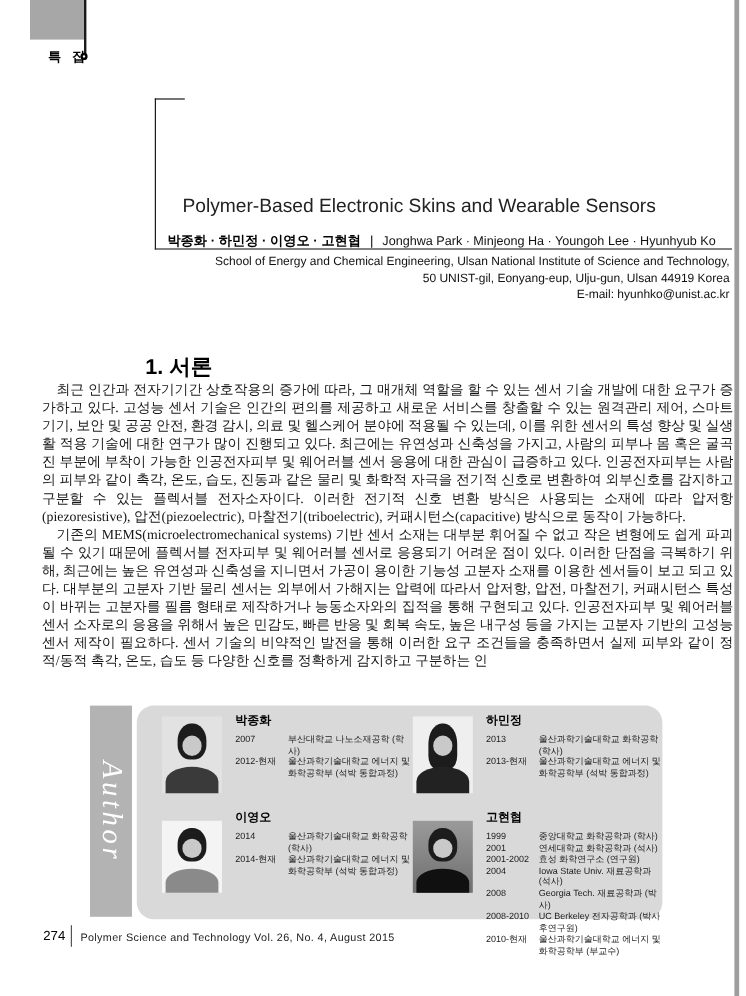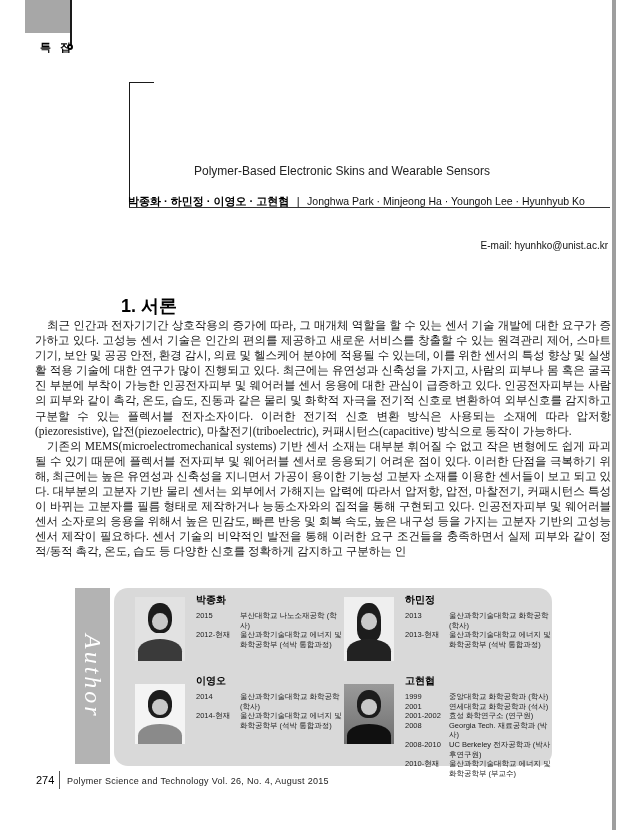--- a/index.html
+++ b/index.html
@@ -17,22 +17,22 @@
   .right-edge { position:absolute; left:612px; top:0; width:4px; height:830px; background:#9e9e9e; }
 
   
   .title-bracket-v { position:absolute; left:129px; top:82px; width:1px; height:126px; background:#1a1a1a; }
   .title-bracket-h { position:absolute; left:129px; top:82px; width:25px; height:1px; background:#1a1a1a; }
   .title-kr {
     position:absolute; left:152px; top:88px; width:452px;
     font-family:"Liberation Serif","DejaVu Serif",serif;
     font-size:25px; font-weight:600; line-height:37px; letter-spacing:-0.5px; color:#141414;
   }
-  .title-en { position:absolute; left:152px; top:164px; font-size:12px; color:#222;margin-left:42px; }
-  .authors-line { position:absolute; right:14px; top:191px; width:480px; text-align:left; white-space:nowrap; }
+  .title-en { position:absolute; left:152px; top:164px; font-size:16px; color:#222; }
+  .authors-line { position:absolute; right:14px; top:191px; width:480px; text-align:center; white-space:nowrap; }
   .authors-kr { font-size:11px; font-weight:bold; color:#000; }
   .authors-divider { font-size:11px; color:#000; padding:0 3px; }
   .authors-en { font-size:10.5px; color:#111; }
   .header-rule { position:absolute; left:129px; top:207px; width:481px; height:1px; background:#333; }
   .affiliation { position:absolute; right:14px; top:212px; width:500px; text-align:right; font-size:10px; line-height:13.5px; color:#111; }
   .email { position:absolute; right:14px; top:240px; font-size:10px; color:#111; }
 
   
   .section-heading { position:absolute; left:121px; top:294px; font-size:18px; font-weight:bold; color:#000; }
   .body-text {
@@ -94,20 +94,24 @@
   <div class="title-bracket-v"></div>
   <div class="title-bracket-h"></div>
   <div class="title-en">Polymer-Based Electronic Skins and Wearable Sensors</div>
 
   <div class="authors-line">
     <span class="authors-kr">박종화 · 하민정 · 이영오 · 고현협</span>
     <span class="authors-divider">|</span>
     <span class="authors-en">Jonghwa Park · Minjeong Ha · Youngoh Lee · Hyunhyub Ko</span>
   </div>
   <div class="header-rule"></div>
+  <div class="affiliation">
+    <div>School of Energy and Chemical Engineering, Ulsan National Institute of Science and Technology,</div>
+    <div>50 UNIST-gil, Eonyang-eup, Ulju-gun, Ulsan 44919 Korea</div>
+  </div>
   <div class="email">E-mail: hyunhko@unist.ac.kr</div>
 
   <div class="section-heading">1. 서론</div>
   <div class="body-text">
     <p>최근 인간과 전자기기간 상호작용의 증가에 따라, 그 매개체 역할을 할 수 있는 센서 기술 개발에 대한 요구가 증가하고 있다. 고성능 센서 기술은 인간의 편의를 제공하고 새로운 서비스를 창출할 수 있는 원격관리 제어, 스마트 기기, 보안 및 공공 안전, 환경 감시, 의료 및 헬스케어 분야에 적용될 수 있는데, 이를 위한 센서의 특성 향상 및 실생활 적용 기술에 대한 연구가 많이 진행되고 있다. 최근에는 유연성과 신축성을 가지고, 사람의 피부나 몸 혹은 굴곡진 부분에 부착이 가능한 인공전자피부 및 웨어러블 센서 응용에 대한 관심이 급증하고 있다. 인공전자피부는 사람의 피부와 같이 촉각, 온도, 습도, 진동과 같은 물리 및 화학적 자극을 전기적 신호로 변환하여 외부신호를 감지하고 구분할 수 있는 플렉서블 전자소자이다. 이러한 전기적 신호 변환 방식은 사용되는 소재에 따라 압저항(piezoresistive), 압전(piezoelectric), 마찰전기(triboelectric), 커패시턴스(capacitive) 방식으로 동작이 가능하다.</p>
     <p>기존의 MEMS(microelectromechanical systems) 기반 센서 소재는 대부분 휘어질 수 없고 작은 변형에도 쉽게 파괴될 수 있기 때문에 플렉서블 전자피부 및 웨어러블 센서로 응용되기 어려운 점이 있다. 이러한 단점을 극복하기 위해, 최근에는 높은 유연성과 신축성을 지니면서 가공이 용이한 기능성 고분자 소재를 이용한 센서들이 보고 되고 있다. 대부분의 고분자 기반 물리 센서는 외부에서 가해지는 압력에 따라서 압저항, 압전, 마찰전기, 커패시턴스 특성이 바뀌는 고분자를 필름 형태로 제작하거나 능동소자와의 집적을 통해 구현되고 있다. 인공전자피부 및 웨어러블 센서 소자로의 응용을 위해서 높은 민감도, 빠른 반응 및 회복 속도, 높은 내구성 등을 가지는 고분자 기반의 고성능 센서 제작이 필요하다. 센서 기술의 비약적인 발전을 통해 이러한 요구 조건들을 충족하면서 실제 피부와 같이 정적/동적 촉각, 온도, 습도 등 다양한 신호를 정확하게 감지하고 구분하는 인</p>
   </div>
 
   <div class="author-panel"></div>
   <div class="author-strip">
@@ -117,21 +121,21 @@
   <div class="bio bio-0">
     <div class="photo photo-0">
       <div class="head"></div>
       <div class="face"></div>
       <div class="torso"></div>
     </div>
     <div class="bio-text">
       <div class="bio-name">박종화</div>
       <div>
           <div class="entry">
-            <span class="period">2015</span>
+            <span class="period">2007</span>
             <span class="desc">부산대학교 나노소재공학 (학사)</span>
           </div>
           <div class="entry">
             <span class="period">2012-현재</span>
             <span class="desc">울산과학기술대학교 에너지 및 화학공학부 (석박 통합과정)</span>
           </div>
         </div>
     </div>
   </div>
 
@@ -190,20 +194,24 @@
             <span class="period">1999</span>
             <span class="desc">중앙대학교 화학공학과 (학사)</span>
           </div>
           <div class="entry">
             <span class="period">2001</span>
             <span class="desc">연세대학교 화학공학과 (석사)</span>
           </div>
           <div class="entry">
             <span class="period">2001-2002</span>
             <span class="desc">효성 화학연구소 (연구원)</span>
+          </div>
+          <div class="entry">
+            <span class="period">2004</span>
+            <span class="desc">Iowa State Univ. 재료공학과 (석사)</span>
           </div>
           <div class="entry">
             <span class="period">2008</span>
             <span class="desc">Georgia Tech. 재료공학과 (박사)</span>
           </div>
           <div class="entry">
             <span class="period">2008-2010</span>
             <span class="desc">UC Berkeley 전자공학과 (박사후연구원)</span>
           </div>
           <div class="entry">

